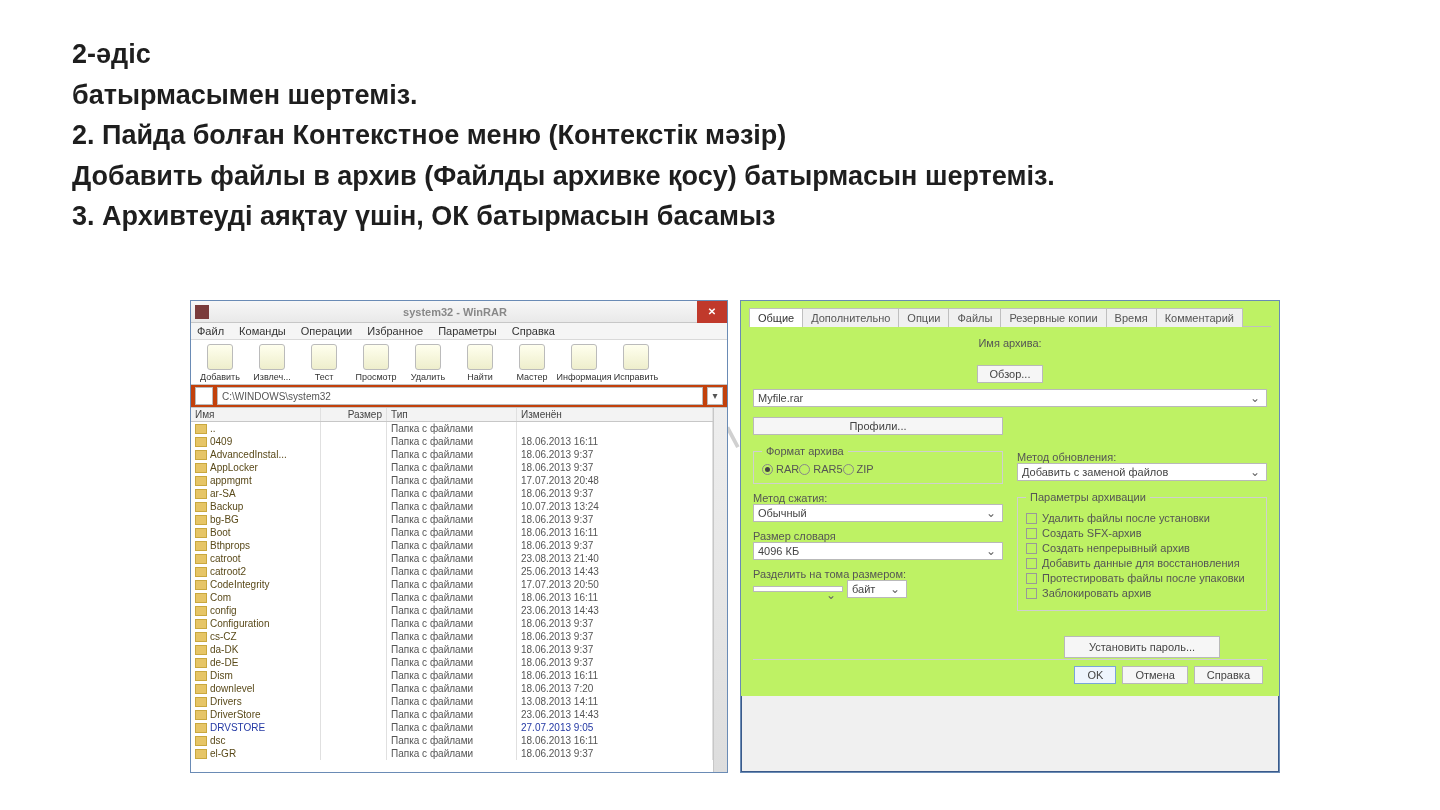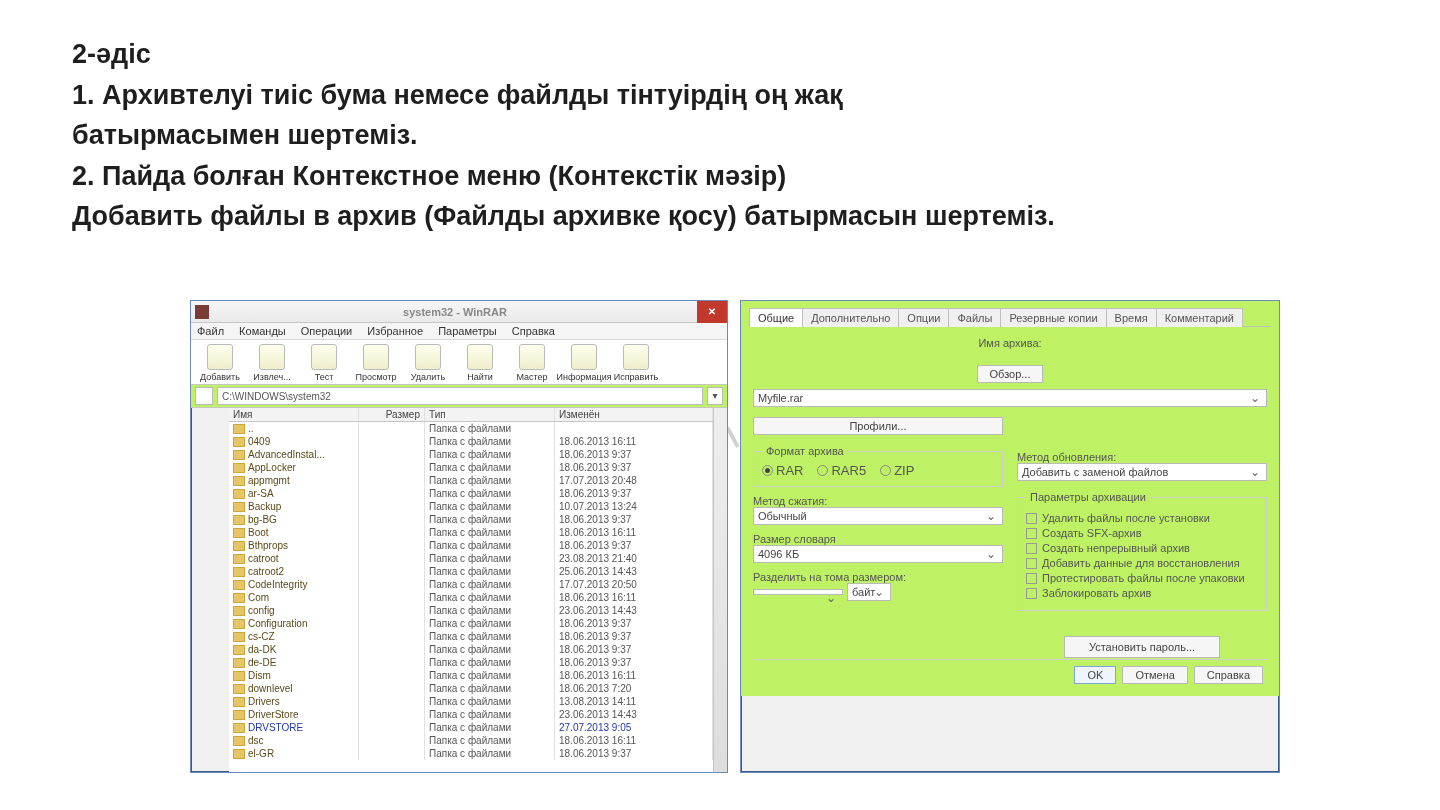--- a/index.html
+++ b/index.html
@@ -59,82 +59,82 @@
   }
   .titlebar .ticon { width:14px; height:14px; background:#7a3b3b; display:inline-block; margin-right:4px; }
   .titlebar-title { flex:1; text-align:center; color:#888; font-weight:700; font-size:11px; }
   .winbtn { width:30px; height:22px; display:flex; align-items:center; justify-content:center; font-weight:700; color:#fff; }
   .winbtn.close { background:#c0392b; }
   .menubar { padding:2px 6px; font-size:11px; color:#333; background:#f5f5f5; border-bottom:1px solid #d9d9d9; }
   .menubar span { margin-right:12px; }
   .toolbar { display:flex; padding:4px 4px 2px; gap:2px; background:#fff; border-bottom:1px solid #c7c7c7; }
   .tool { width:50px; display:flex; flex-direction:column; align-items:center; font-size:9px; color:#333; }
   .tool .ic { width:26px; height:26px; margin-bottom:2px; border:1px solid #bbb; border-radius:3px; background:linear-gradient(#ffe,#eec); }
-  .pathbar { display:flex; align-items:center; gap:4px; padding:2px 4px; background:#bef264; border-bottom:1px solid #c7c7c7; }
+  .pathbar { display:flex; align-items:center; gap:4px; padding:2px 4px; background:#c2410c; border-bottom:1px solid #c7c7c7; }
   .pathbar .up { width:18px; height:18px; border:1px solid #bbb; background:#fff; }
   .pathbar input { flex:1; height:18px; border:1px solid #bbb; font-size:10px; padding:0 4px; color:#555; background:#fff; }
   .pathbar .dd { width:16px; height:18px; border:1px solid #bbb; background:#fff; text-align:center; line-height:16px; color:#555; }
   .listhdr { display:flex; background:#f3f3f3; border-bottom:1px solid #c7c7c7; }
   .listhdr > div, .row > div { padding:1px 4px; border-right:1px solid #e0e0e0; overflow:hidden; white-space:nowrap; }
   .c-name { width:130px; }
   .c-size { width:66px; text-align:right; }
   .c-type { width:130px; }
   .c-date { flex:1; }
   .filelist { height:350px; overflow:hidden; background:#fff; }
   .row { display:flex; font-size:10px; color:#555; }
   .row .c-name { color:#5a4a1a; display:flex; align-items:center; gap:3px; }
   .fico { width:12px; height:10px; background:#e6c567; border:1px solid #c9a83f; display:inline-block; }
   .row.blue .c-name { color:#2338a4; }
   .row.blue .c-date { color:#2338a4; }
   .scrollcap { width:14px; background:linear-gradient(#eee,#ddd); border-left:1px solid #c7c7c7; }
   .listwrap { display:flex; }
-  .listmain { flex:1;margin-left:38px; }
+  .listmain { flex:1; }
   
   .dialog { width:540px; }
   .dialog .titlebar-title { color:#4b4b4b; font-weight:400; font-size:13px; }
   .dlg-titlewrap { display:flex; align-items:center; }
   .dlg-titlewrap .winbtn { background:#c0392b; }
   .dlg-body { background:#bef264; padding:6px 8px 8px; }
   .tabs { display:flex; border-bottom:1px solid #bfbfbf; font-size:11px; }
   .tab { padding:3px 8px; border:1px solid #bfbfbf; border-bottom:none; background:#f0f0f0; margin-right:-1px; color:#555; position:relative; top:1px; }
   .tab.active { background:#fff; font-weight:400; color:#333; }
   .tabpane { background:#fff0; padding:10px 4px 4px; }
   .rowline { display:flex; align-items:center; gap:8px; margin-bottom:6px;flex-direction:column; }
   .lbl { font-size:11px; color:#555; }
   .btn { background:#f6f6f6; border:1px solid #b9b9b9; padding:2px 12px; font-size:11px; color:#444; cursor:default; }
   .combo { border:1px solid #b9b9b9; background:#fff; padding:2px 4px; font-size:11px; color:#444; position:relative; }
   .combo::after { content:"⌄"; position:absolute; right:6px; top:1px; color:#666; font-size:12px; }
   .cols { display:flex; gap:14px; margin-top:6px; }
   .leftcol { width:250px; }
   .rightcol { flex:1;margin-top:34px; }
   fieldset { border:1px solid #cfcfcf; padding:6px 8px 8px; margin-bottom:8px; }
   legend { font-size:11px; color:#555; padding:0 4px; }
-  .radios { display:flex; gap:14px; font-size:13px; color:#555; }
+  .radios { display:flex; font-size:11px; color:#555; }
   .radios label { display:flex; align-items:center; gap:3px; }
   .radio { width:11px; height:11px; border:1px solid #888; border-radius:50%; display:inline-block; position:relative; }
   .radio.sel::after { content:""; width:5px; height:5px; background:#444; border-radius:50%; position:absolute; left:2px; top:2px; }
   .chk { width:11px; height:11px; border:1px solid #999; display:inline-block; margin-right:5px; vertical-align:middle; }
   .chkline { font-size:11px; color:#555; margin:3px 0; display:flex; align-items:center; }
   .dlg-footer { display:flex; justify-content:flex-end; gap:6px; padding:6px 4px 0; border-top:1px solid #d0d0d0; margin-top:6px; }
   .dlg-footer .btn.primary { border:1px solid #7aa6d8; background:#eef5fd; }
   .splitrow { display:flex; gap:4px; align-items:center; }
   .splitrow .combo { width:90px; }
-  .splitrow .unit { width:44px; }
+  .splitrow .unit { width:60px; }
 </style>
 </head>
 <body>
 
 <div class="watermark">Алматыкітап бас</div>
 
 <div class="doc-text">
   <div>2-әдіс</div>
-  <div>1. Архивтелуі тиіс бума немесе файлды тінтуірдің оң жақ</div>
   <div>батырмасымен шертеміз.</div>
   <div>2. Пайда болған Контекстное меню (Контекстік мәзір)</div>
   <div>Добавить файлы в архив (Файлды архивке қосу) батырмасын шертеміз.</div>
+  <div>3. Архивтеуді аяқтау үшін, ОК батырмасын басамыз</div>
 </div>
 
 <div class="windows-area">
 
   <div class="win winrar">
     <div class="titlebar">
       <span class="ticon"></span>
       <span class="titlebar-title">system32 - WinRAR</span>
       <span class="winbtn close">✕</span>
     </div>

